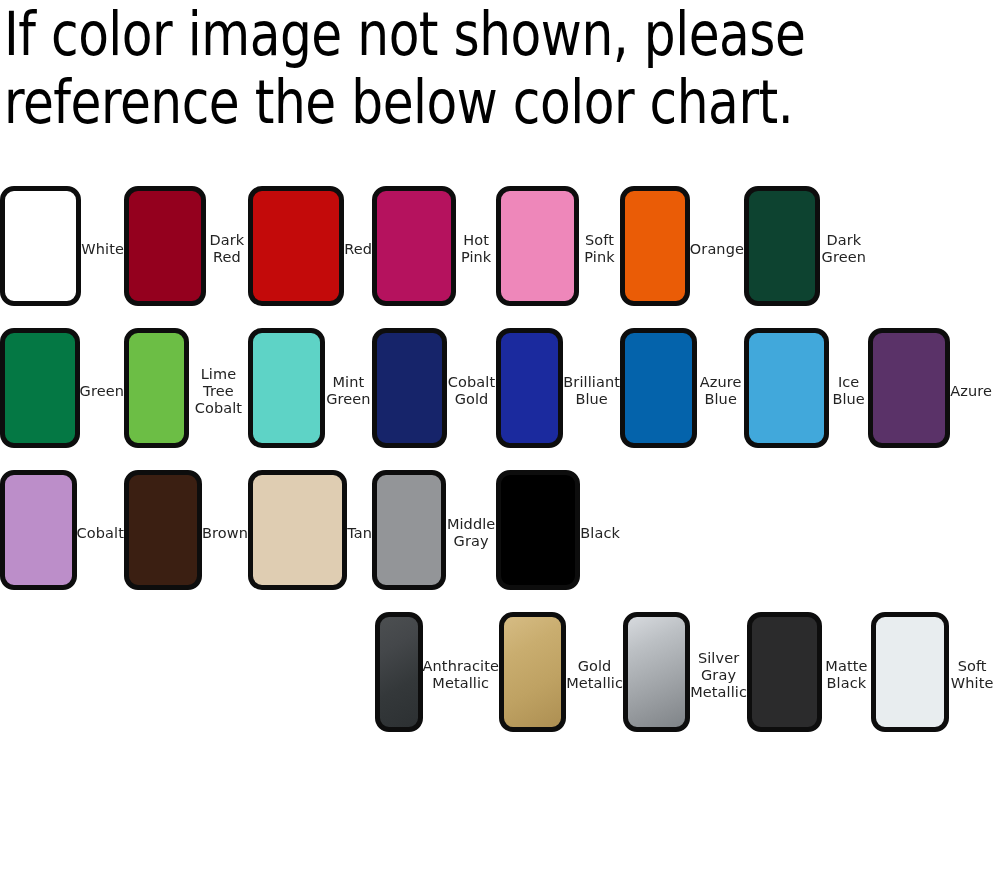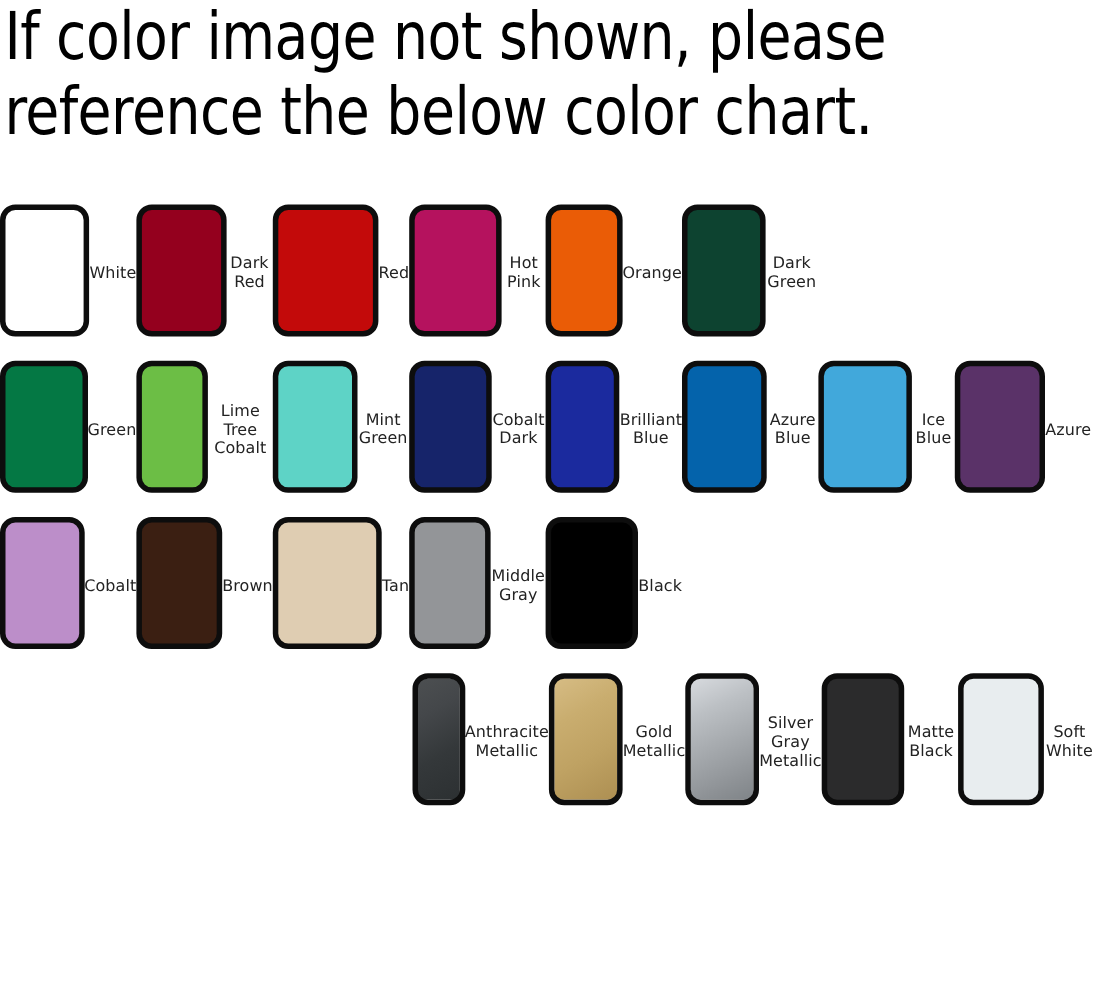--- a/index.html
+++ b/index.html
@@ -95,20 +95,24 @@
       </div>
       <div class="swatch-cell">
         <div class="swatch-chip" style="background: rgb(195, 10, 10);"></div>
         <div class="swatch-label">Red</div>
       </div>
       <div class="swatch-cell">
         <div class="swatch-chip" style="background: rgb(181, 18, 94);"></div>
         <div class="swatch-label">Hot Pink</div>
       </div>
       <div class="swatch-cell">
+        <div class="swatch-chip" style="background: rgb(238, 135, 186);"></div>
+        <div class="swatch-label">Soft Pink</div>
+      </div>
+      <div class="swatch-cell">
         <div class="swatch-chip" style="background: rgb(234, 92, 6);"></div>
         <div class="swatch-label">Orange</div>
       </div>
       <div class="swatch-cell">
         <div class="swatch-chip" style="background: rgb(13, 67, 48);"></div>
         <div class="swatch-label">Dark Green</div>
       </div>
     </div>
     <div class="swatch-row">
       <div class="swatch-cell">
@@ -118,21 +122,21 @@
       <div class="swatch-cell">
         <div class="swatch-chip" style="background: rgb(108, 190, 69);"></div>
         <div class="swatch-label">Lime Tree Cobalt</div>
       </div>
       <div class="swatch-cell">
         <div class="swatch-chip" style="background: rgb(94, 211, 198);"></div>
         <div class="swatch-label">Mint Green</div>
       </div>
       <div class="swatch-cell">
         <div class="swatch-chip" style="background: rgb(22, 36, 106);"></div>
-        <div class="swatch-label">Cobalt Dark</div>
+        <div class="swatch-label">Cobalt Gold</div>
       </div>
       <div class="swatch-cell">
         <div class="swatch-chip" style="background: rgb(27, 42, 158);"></div>
         <div class="swatch-label">Brilliant Blue</div>
       </div>
       <div class="swatch-cell">
         <div class="swatch-chip" style="background: rgb(4, 99, 171);"></div>
         <div class="swatch-label">Azure Blue</div>
       </div>
       <div class="swatch-cell">

